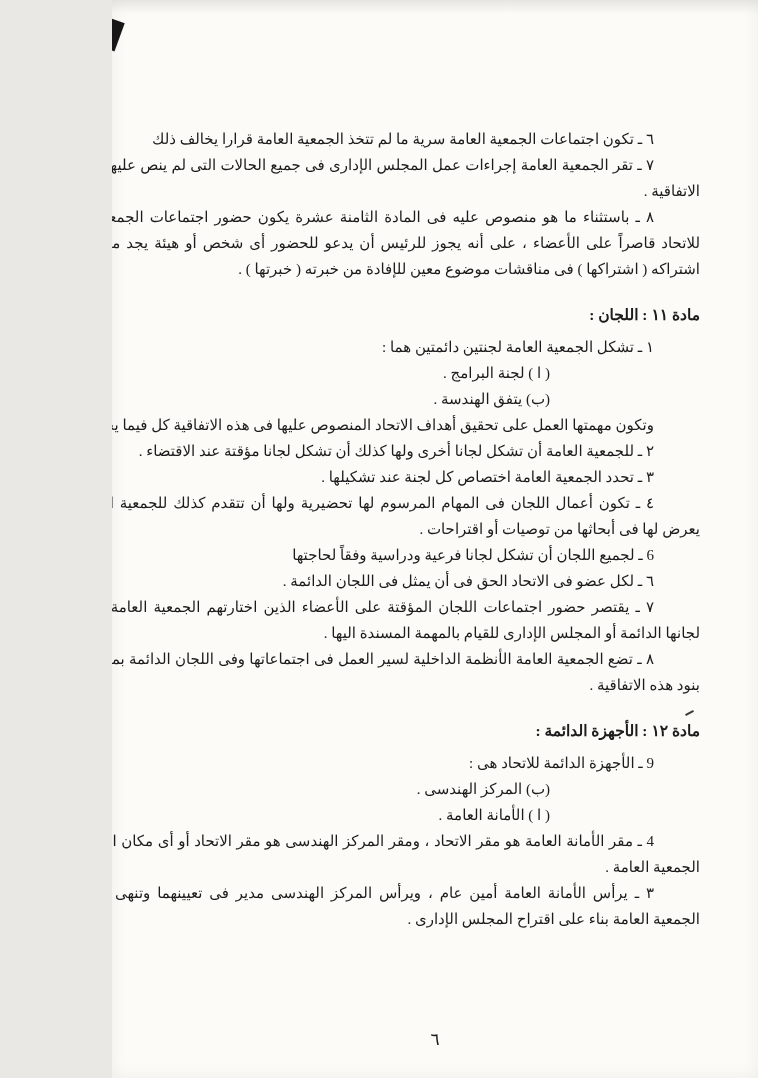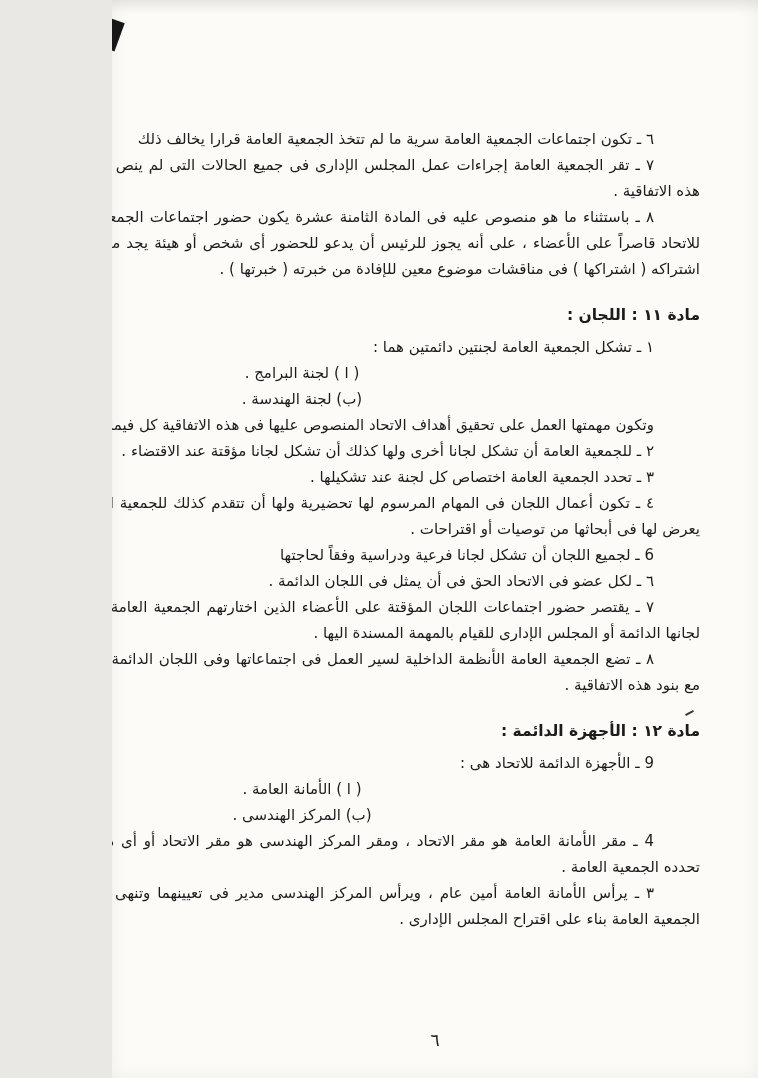--- a/index.html
+++ b/index.html
@@ -9,37 +9,38 @@
     font-family: "DejaVu Sans", sans-serif;
   }
   .page {
     position: relative;
     width: 646px;
     height: 1078px;
     background: #fcfbf8;
     overflow: hidden;
     color: #1c1c1c;
     box-shadow: inset 0 0 18px rgba(0,0,0,0.06);
+    font-family: Liberation Serif, serif;
   }
   .content {
     position: absolute;
     top: 126px;
     right: 58px;
     width: 646px;
     direction: rtl;
     text-align: justify;
     font-size: 15px;
     line-height: 26px;
     letter-spacing: 0.1px;
   }
   p.para { text-indent: 46px; }
   p.para.sub {
     text-indent: 0;
     margin-right: 150px;
-    text-align: center;
+    text-align: right;
   }
   p.para.heading {
     font-weight: bold;
     text-indent: 0;
     margin: 20px 0 6px 0;
     font-size: 15.5px;
     text-align: right;
   }
   .page-number {
     position: absolute;
@@ -84,31 +85,31 @@
   <div class="artifact-corner-slash"></div>
   <div class="artifact-tick"></div>
 
   <div class="content">
       <p class="para item">٦ ـ تكون اجتماعات الجمعية العامة سرية ما لم تتخذ الجمعية العامة قرارا يخالف ذلك</p>
       <p class="para item">٧ ـ تقر الجمعية العامة إجراءات عمل المجلس الإدارى فى جميع الحالات التى لم ينص عليها فى هذه الاتفاقية .</p>
       <p class="para item">٨ ـ باستثناء ما هو منصوص عليه فى المادة الثامنة عشرة يكون حضور اجتماعات الجمعية العامة للاتحاد قاصراً على الأعضاء ، على أنه يجوز للرئيس أن يدعو للحضور أى شخص أو هيئة يجد من الفائدة اشتراكه ( اشتراكها ) فى مناقشات موضوع معين للإفادة من خبرته ( خبرتها ) .</p>
       <p class="para heading">مادة ١١ : اللجان :</p>
       <p class="para item">١ ـ تشكل الجمعية العامة لجنتين دائمتين هما :</p>
       <p class="para sub">( ا ) لجنة البرامج .</p>
-      <p class="para sub">(ب) لجنة الهندسة .</p>
+      <p class="para sub">(ب) يتفق الهندسة .</p>
       <p class="para item">وتكون مهمتها العمل على تحقيق أهداف الاتحاد المنصوص عليها فى هذه الاتفاقية كل فيما يخصه</p>
       <p class="para item">٢ ـ للجمعية العامة أن تشكل لجانا أخرى ولها كذلك أن تشكل لجانا مؤقتة عند الاقتضاء .</p>
       <p class="para item">٣ ـ تحدد الجمعية العامة اختصاص كل لجنة عند تشكيلها .</p>
       <p class="para item">٤ ـ تكون أعمال اللجان فى المهام المرسوم لها تحضيرية ولها أن تتقدم كذلك للجمعية العامة بما يعرض لها فى أبحاثها من توصيات أو اقتراحات .</p>
       <p class="para item">6 ـ لجميع اللجان أن تشكل لجانا فرعية ودراسية وفقاً لحاجتها</p>
       <p class="para item">٦ ـ لكل عضو فى الاتحاد الحق فى أن يمثل فى اللجان الدائمة .</p>
       <p class="para item">٧ ـ يقتصر حضور اجتماعات اللجان المؤقتة على الأعضاء الذين اختارتهم الجمعية العامة أو إحدى لجانها الدائمة أو المجلس الإدارى للقيام بالمهمة المسندة اليها .</p>
       <p class="para item">٨ ـ تضع الجمعية العامة الأنظمة الداخلية لسير العمل فى اجتماعاتها وفى اللجان الدائمة بما يتفق مع بنود هذه الاتفاقية .</p>
       <p class="para heading">مادة ١٢ : الأجهزة الدائمة :</p>
       <p class="para item">9 ـ الأجهزة الدائمة للاتحاد هى :</p>
+      <p class="para sub">(ب) المركز الهندسى .</p>
       <p class="para sub">( ا ) الأمانة العامة .</p>
-      <p class="para sub">(ب) المركز الهندسى .</p>
       <p class="para item">4 ـ مقر الأمانة العامة هو مقر الاتحاد ، ومقر المركز الهندسى هو مقر الاتحاد أو أى مكان اخر تحدده الجمعية العامة .</p>
       <p class="para item">٣ ـ يرأس الأمانة العامة أمين عام ، ويرأس المركز الهندسى مدير فى تعيينهما وتنهى خدماتهما الجمعية العامة بناء على اقتراح المجلس الإدارى .</p>
     </div>
 
   <div class="page-number">٦</div>
 </div>
 
 </body></html>

